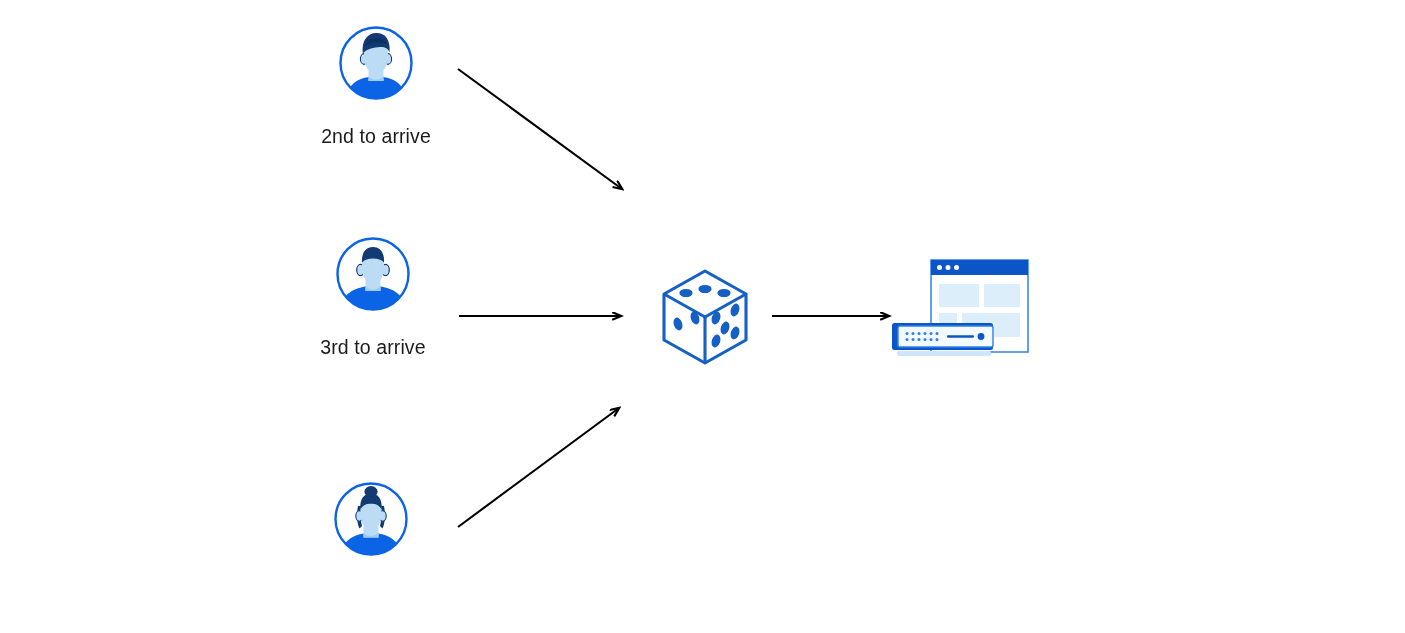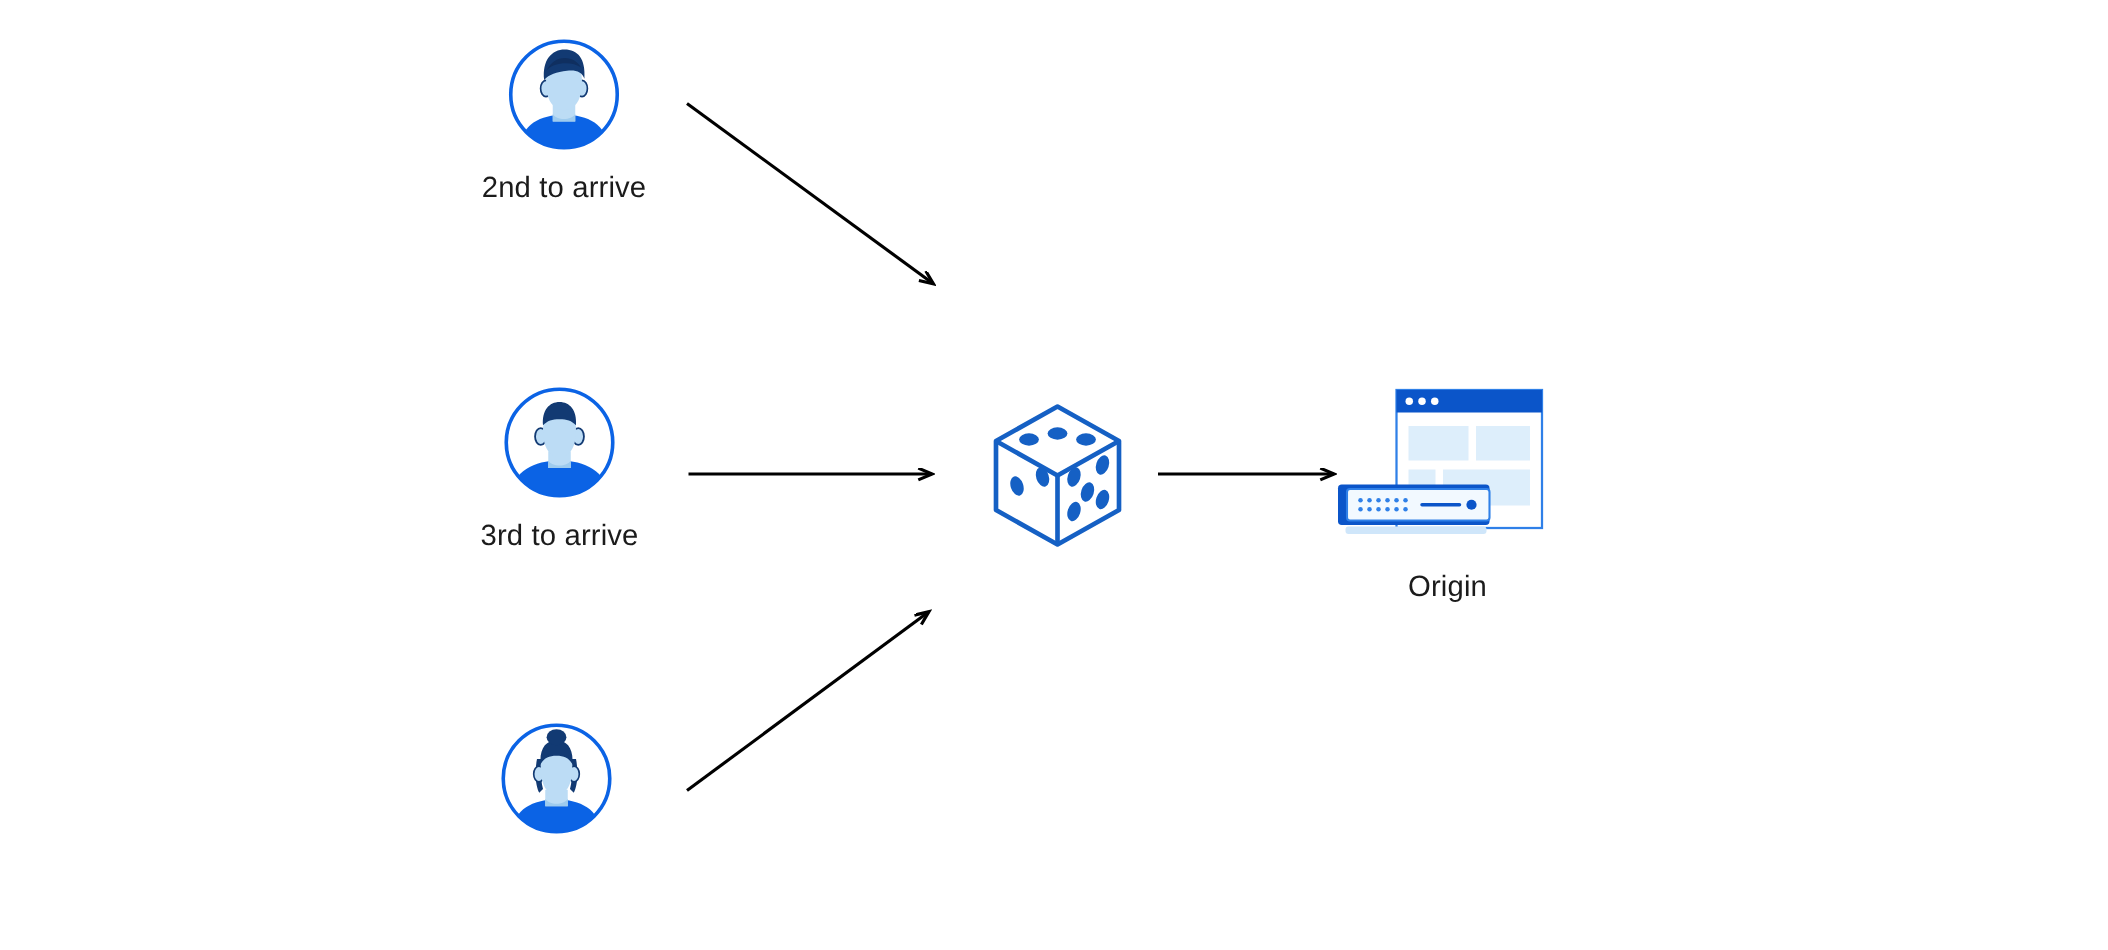--- a/index.html
+++ b/index.html
@@ -27,21 +27,21 @@
     height: 78px;
     margin: 0 auto;
     display: block;
   }
   .node-label {
     text-align: center;
     font-family: "Liberation Sans", sans-serif;
     font-size: 19.5px;
     color: #1b1b1b;
     letter-spacing: 0.1px;
-    margin-top: 12px;
+    margin-top: 23px;
     white-space: nowrap;
   }
   .arrow-layer {
     position: absolute;
     left: 0;
     top: 0;
     width: 1405px;
     height: 633px;
     pointer-events: none;
   }
@@ -87,21 +87,21 @@
           <ellipse cx="51" cy="35" rx="3.6" ry="5.4" fill="#bcdcf5" stroke="#123a73" stroke-width="1.1"></ellipse>
           <path d="M27,31 C27,18.5 32.5,12 39,12 C45.5,12 51,18.5 51,31 C51,42 46.5,49.5 39,49.5 C31.5,49.5 27,42 27,31 Z" fill="#bcdcf5"></path>
           <path d="M25.8,29.5 C24.2,16 31,9 39.4,9 C48,9 53.6,15 52.6,28.5 C51,24 47,22.5 41,23.2 C34,24 29,25.5 25.8,29.5 Z" fill="#123a73"></path>
           <path d="M27.4,23 C32,17.5 44,16.5 50.5,21 C48,17 44.5,14.6 39.4,14.6 C34.5,14.6 30,17.6 27.4,23 Z" fill="#0f2f60"></path>
         </g>
       </svg>
     </div>
     <div class="node-label">2nd to arrive</div>
   </div>
 
-  <div class="node avatar-node" style="left:293px; top:256px;">
+  <div class="node avatar-node" style="left:293px; top:235px;">
     <div class="avatar-wrap">
       <svg viewBox="0 0 78 78" width="78" height="78" xmlns="http://www.w3.org/2000/svg">
         <defs>
           <clipPath id="c2">
               <circle cx="39" cy="39" r="35.5"></circle>
             </clipPath>
         </defs>
         <circle cx="39" cy="39" r="35.5" fill="#ffffff" stroke="#0b63e5" stroke-width="2.4"></circle>
         <g clip-path="url(#c2)">
           <path d="M6,78 C6,59 21,51 39,51 C57,51 72,59 72,78 Z" fill="#0b63e5"></path>
@@ -205,16 +205,15 @@
             <circle cx="39" cy="84.5" r="1.5"></circle>
               <circle cx="45" cy="84.5" r="1.5"></circle>
             <circle cx="51" cy="84.5" r="1.5"></circle>
               <circle cx="57" cy="84.5" r="1.5"></circle>
           </g>
           <line x1="68" y1="81.5" x2="93" y2="81.5" stroke="#0b55c9" stroke-width="2.3" stroke-linecap="round"></line>
           <circle cx="101" cy="81.5" r="3.4" fill="#0b55c9"></circle>
         </g>
       </svg>
     </div>
-    <div class="node-label origin-label">Origin</div>
   </div>
 
 </div>
 
 </body></html>

